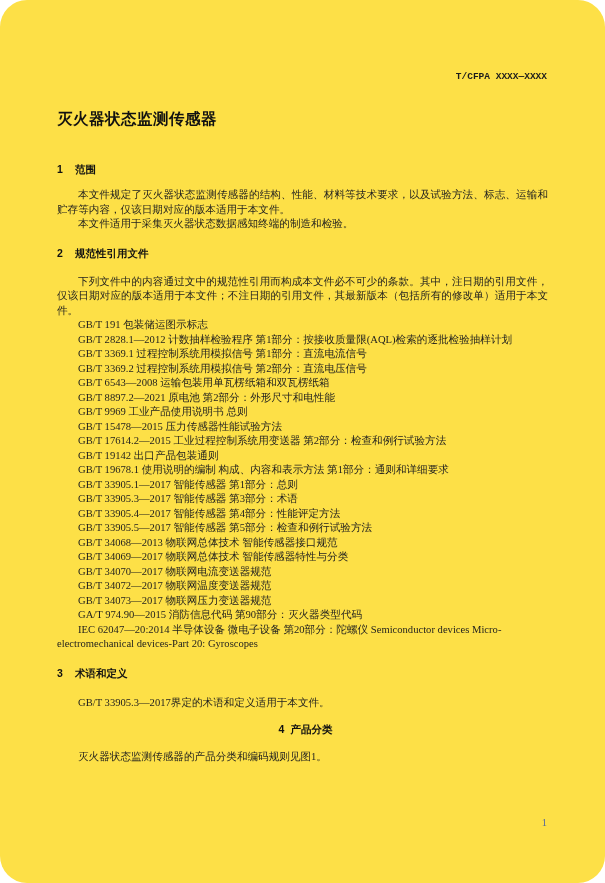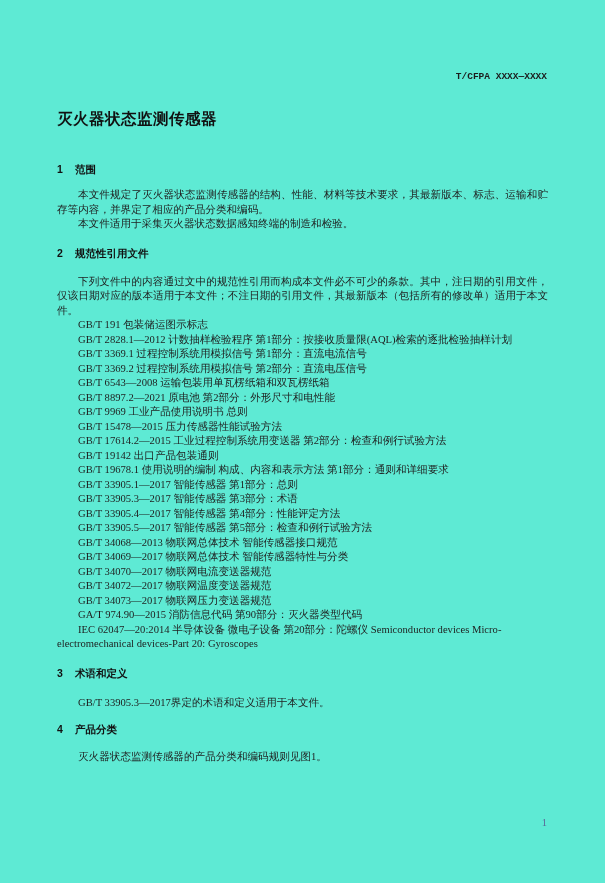--- a/index.html
+++ b/index.html
@@ -8,21 +8,22 @@
     width: 605px; height: 883px;
     font-family: "Liberation Serif", "DejaVu Serif", serif;
     color: #1e1e1e;
     -webkit-font-smoothing: antialiased;
   }
   .page {
     position: relative;
     width: 605px; height: 883px;
     padding: 108px 57px 0 57px;
     overflow: hidden;
-    background: #5eead4;
+    background: #fde047;
+    border-radius: 27px;
   }
   .doc-code {
     position: absolute;
     top: 71px; right: 58px;
     font-family: "Liberation Mono", "DejaVu Sans Mono", monospace;
     font-size: 9.5px;
     font-weight: bold;
     color: #1c1c1c;
     white-space: nowrap;
   }
@@ -57,21 +58,21 @@
     font-size: 10.6px;
     line-height: 14.5px;
     text-indent: 21px;
     text-align: left;
     color: #1e1e1e;
   }
   .mt33 { margin-top: 33px; }
   .mt16 { margin-top: 16px; }
   .mt15 { margin-top: 15px; }
   .mt14 { margin-top: 14px; }
-  .mt13 { margin-top: 13px; }
+  .mt13 { margin-top: 13px; text-align: center; }
   .mt12 { margin-top: 12px; }
   .page-num {
     position: absolute;
     top: 816px; right: 58px;
     font-size: 10.5px;
     line-height: 13px;
     color: #5a6a99;
   }
 </style>
 </head>
@@ -79,21 +80,21 @@
 
 <div class="page">
 
   <div class="doc-code">T/CFPA XXXX—XXXX</div>
 
   <div class="title">灭火器状态监测传感器</div>
 
   <div class="section-heading mt33">
     <span class="num">1</span><span>范围</span>
   </div>
-  <p class="para mt12">本文件规定了灭火器状态监测传感器的结构、性能、材料等技术要求，其最新版本、标志、运输和贮存等内容，并界定了相应的产品分类和编码。</p>
+  <p class="para mt12">本文件规定了灭火器状态监测传感器的结构、性能、材料等技术要求，以及试验方法、标志、运输和贮存等内容，仅该日期对应的版本适用于本文件。</p>
   <p class="para">本文件适用于采集灭火器状态数据感知终端的制造和检验。</p>
 
   <div class="section-heading mt15">
     <span class="num">2</span><span>规范性引用文件</span>
   </div>
   <p class="para mt15">下列文件中的内容通过文中的规范性引用而构成本文件必不可少的条款。其中，注日期的引用文件，仅该日期对应的版本适用于本文件；不注日期的引用文件，其最新版本（包括所有的修改单）适用于本文件。</p>
 
   <div>
     <div class="ref-line">GB/T 191 包装储运图示标志</div>
     <div class="ref-line">GB/T 2828.1—2012 计数抽样检验程序 第1部分：按接收质量限(AQL)检索的逐批检验抽样计划</div>

